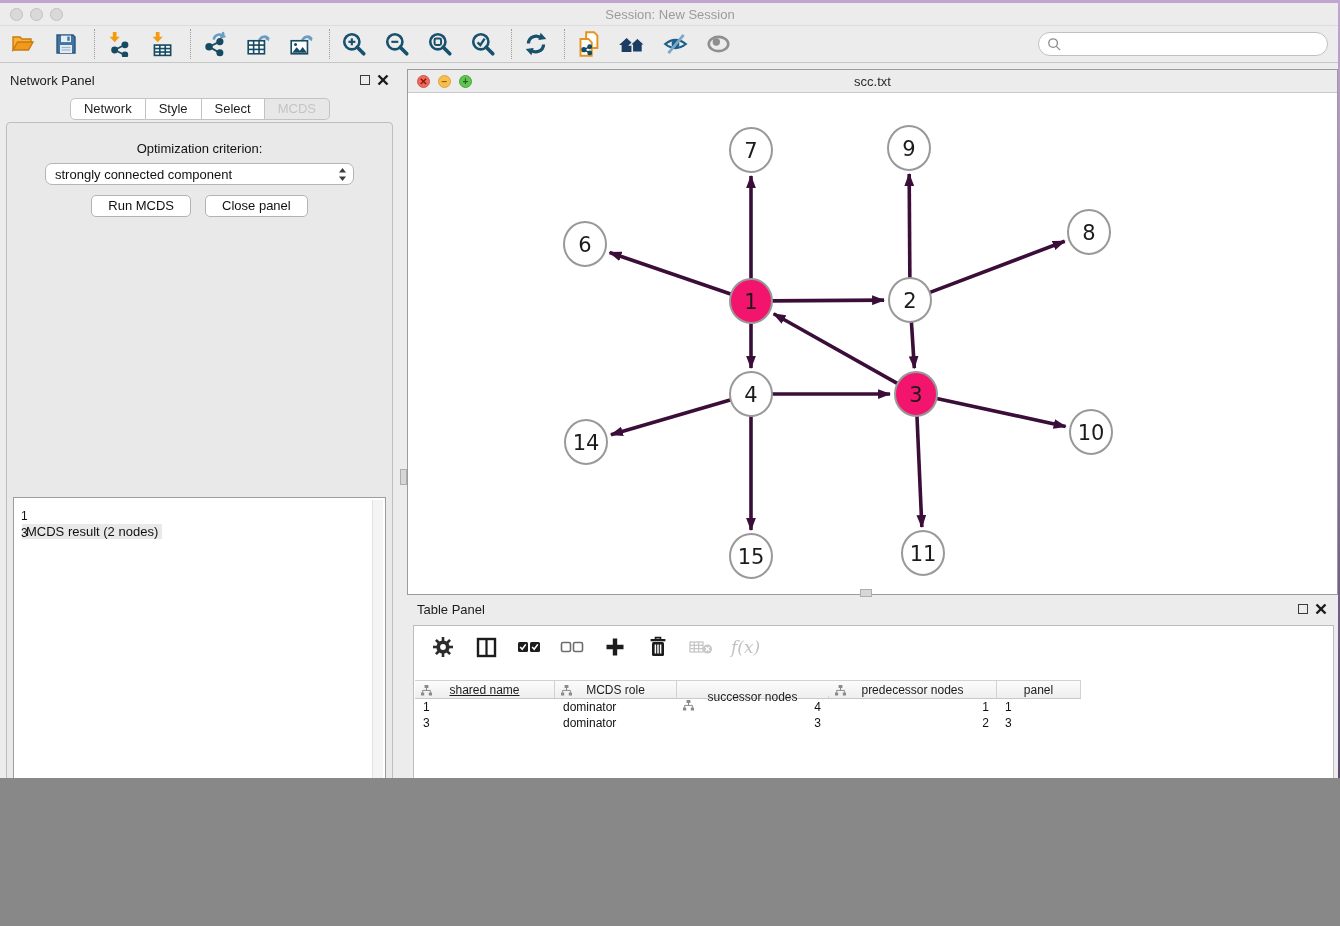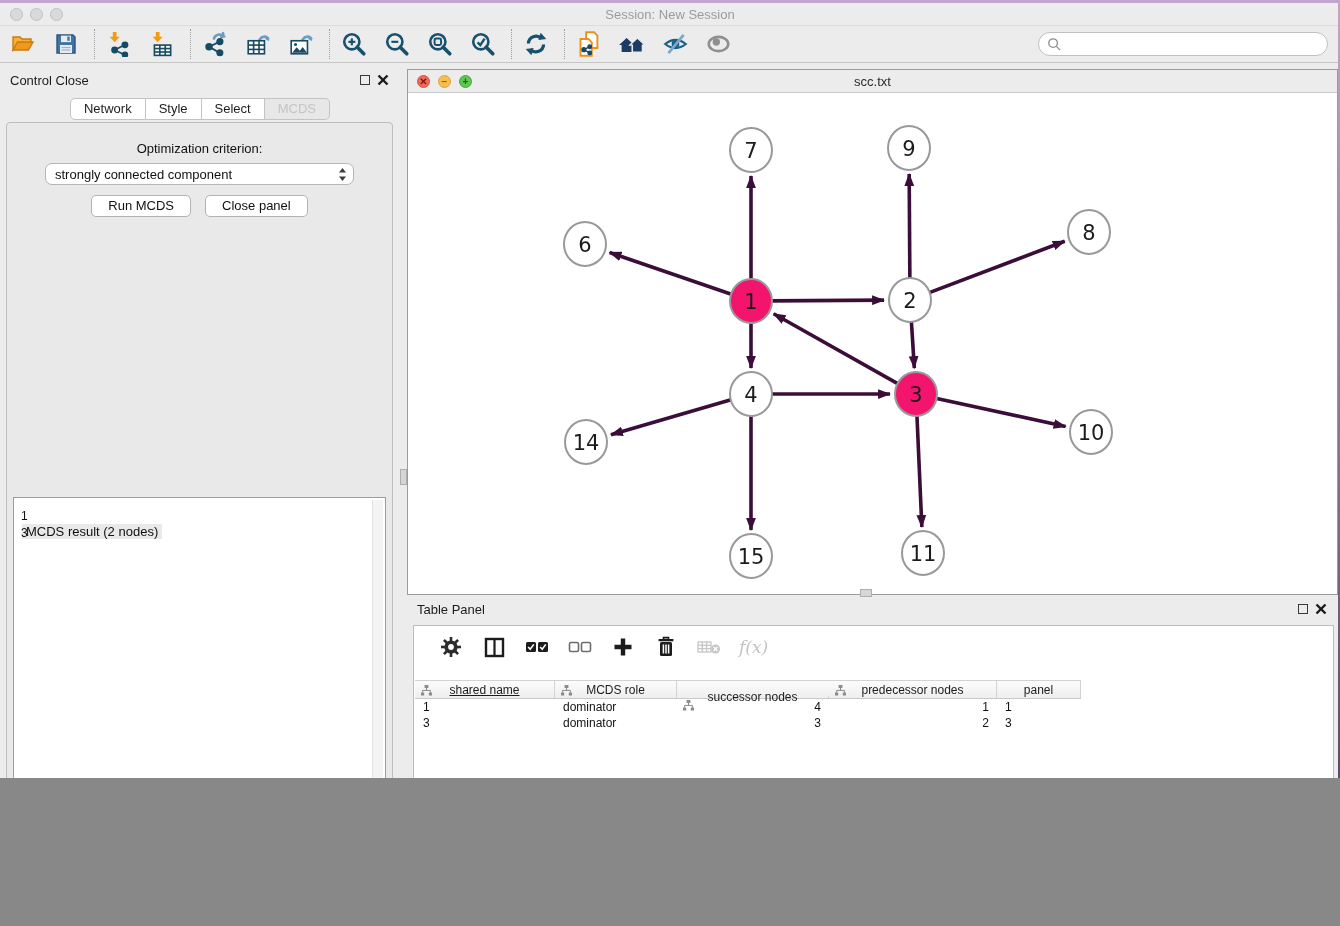--- a/index.html
+++ b/index.html
@@ -78,21 +78,21 @@
   .nt-yellow{background:#f6be50;border:1px solid #dfa236;color:#985e00;}
   .nt-green{background:#62c454;border:1px solid #47a73c;color:#1d6a12;}
   .net-title{position:absolute;left:0;right:0;top:4px;text-align:center;font-size:13px;color:#2b2b2b;}
   .net-canvas{position:absolute;left:0;top:23px;width:929px;height:501px;}
 
   
   .table-panel{position:absolute;left:407px;top:592px;width:933px;height:298px;background:#ececec;}
   .tp-box{position:absolute;left:6px;top:30px;width:921px;height:237px;background:#fff;
     border:1px solid #bdbdbd;}
   .tp-toolbar{position:absolute;left:0;top:0;right:0;height:42px;display:flex;align-items:center;
-    padding-left:24px;gap:17px;}
+    padding-left:16px;gap:17px;}
   .tp-btn{display:flex;align-items:center;justify-content:center;width:26px;height:26px;}
   .fx{font-family:"DejaVu Serif",serif;font-style:italic;font-size:17px;color:#c2c2c2;}
   .grid{position:absolute;left:1px;top:54px;}
   .grid-header{display:flex;background:linear-gradient(#fcfcfc,#eeeeee);
     border-top:1px solid #d2d2d2;border-bottom:1px solid #c9c9c9;height:19px;}
   .gh-cell{position:relative;border-right:1px solid #d2d2d2;font-size:12px;color:#1c1c1c;
     display:flex;align-items:center;justify-content:center;}
   .gh-cell .hicon{position:absolute;left:6px;top:4px;}
   .grid-row{display:flex;height:16px;line-height:16px;font-size:12px;color:#111;}
   .g-cell{padding:0 8px;overflow:hidden;white-space:nowrap;}
@@ -278,21 +278,21 @@
       <svg width="15" height="15" viewBox="0 0 16 16">
           <circle cx="6.5" cy="6.5" r="4.6" stroke="#8a8a8a" stroke-width="1.4" fill="none"></circle>
           <line x1="10" y1="10" x2="14" y2="14" stroke="#8a8a8a" stroke-width="1.4"></line>
         </svg>
       <input placeholder="" style="">
     </div>
   </div>
 
   <div class="control-panel">
     <div class="panel-header">
-      <span class="panel-title">Control Close</span>
+      <span class="panel-title">Network Panel</span>
       <span class="hdr-float" style="right:30px"></span>
       <svg class="hdr-close" style="right:11px" viewBox="0 0 12 12">
           <line x1="1.5" y1="1.5" x2="10.5" y2="10.5" stroke="#1c1c1c" stroke-width="2.4"></line>
           <line x1="10.5" y1="1.5" x2="1.5" y2="10.5" stroke="#1c1c1c" stroke-width="2.4"></line>
         </svg>
     </div>
     <div class="cp-tabs">
         <div class="cp-tab">Network</div>
         <div class="cp-tab">Style</div>
         <div class="cp-tab">Select</div>

